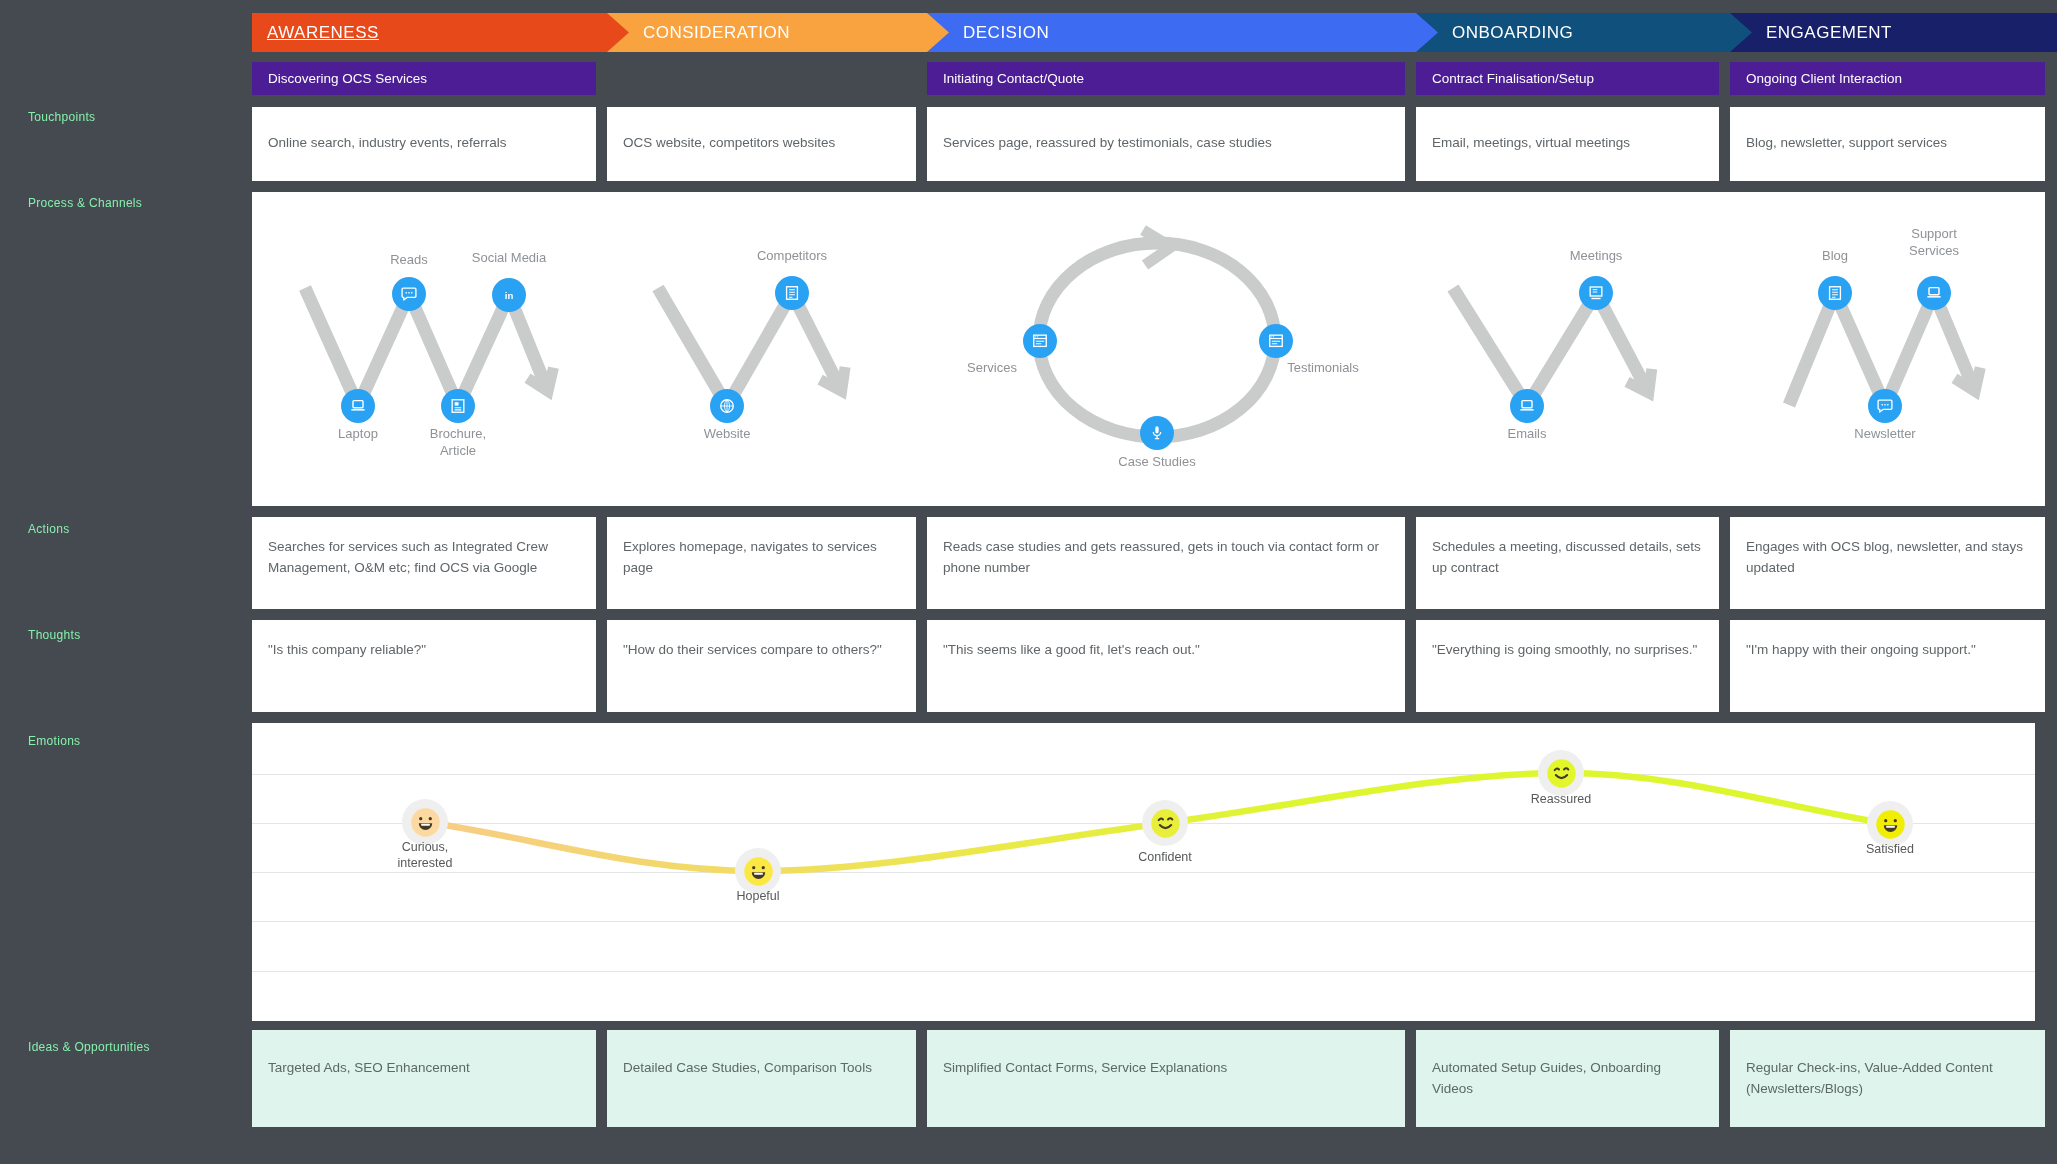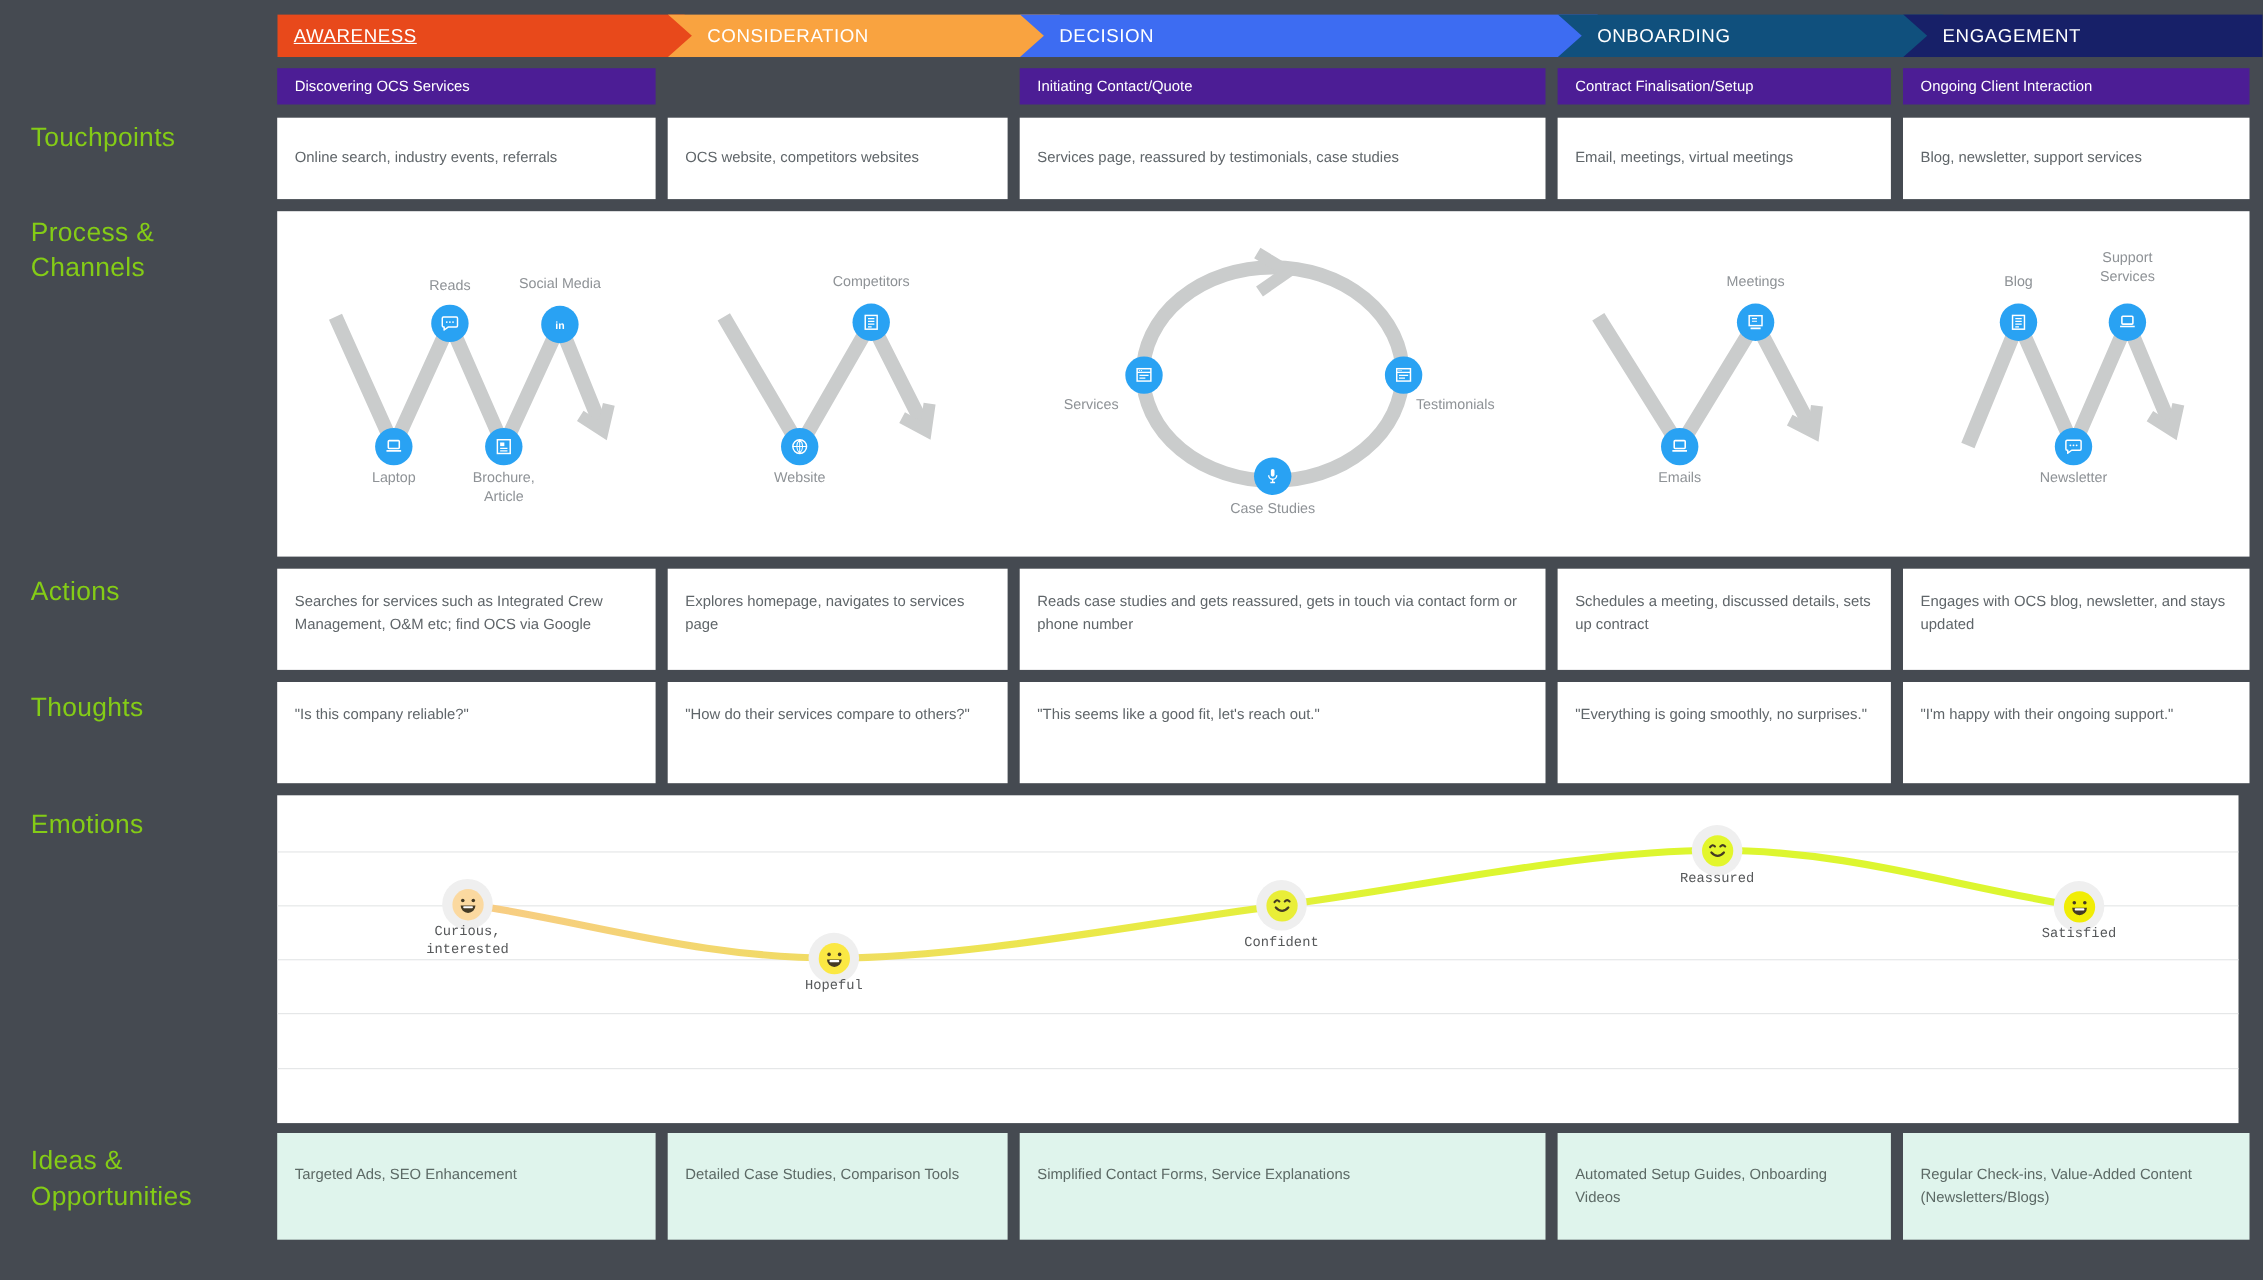--- a/index.html
+++ b/index.html
@@ -1,20 +1,20 @@
 <!DOCTYPE html>
 <html><head>
 <meta charset="utf-8">
 <style>
   html,body{margin:0;padding:0;background:#454A51;}
   .page{position:relative;width:2057px;height:1164px;background:#454A51;overflow:hidden;
         font-family:"Liberation Sans", sans-serif;}
 
   
-  .side{position:absolute;left:28px;width:150px;color:#84cc16;font-size:24px;line-height:1.32;
+  .side{position:absolute;left:28px;width:150px;color:#86efac;font-size:12px;line-height:1.32;
         letter-spacing:.3px;}
 
   
   .c0{--x:252px;--w:344px}
   .c1{--x:607px;--w:309px}
   .c2{--x:927px;--w:478px}
   .c3{--x:1416px;--w:303px}
   .c4{--x:1730px;--w:315px}
 
   
@@ -56,21 +56,21 @@
   .nlabel.wrap{white-space:normal;width:82px;}
 
   
   .emotionsp{position:absolute;left:252px;top:723px;width:1783px;height:298px;background:#fff;}
   .gline{position:absolute;left:0;width:100%;height:1px;background:#E3E5E6;}
   .emotionsp svg.curve{position:absolute;left:0;top:0;}
   .enode{position:absolute;width:46px;height:46px;border-radius:50%;background:#EFEFEF;
          transform:translate(-50%,-50%);display:flex;align-items:center;justify-content:center;}
   .enode svg{width:31px;height:31px;display:block;}
   .elabel{position:absolute;transform:translateX(-50%);text-align:center;color:#56585A;
-          font-size:12.5px;line-height:1.28;white-space:nowrap;font-family:Liberation Mono, monospace;}
+          font-size:12.5px;line-height:1.28;white-space:nowrap;}
   .elabel.wrap{white-space:normal;width:86px;}
 
   .defs-hidden{position:absolute;width:0;height:0;overflow:hidden;}
 </style>
 </head>
 <body>
 
 <svg class="defs-hidden" aria-hidden="true">
   <defs>
     <symbol id="i-laptop" viewBox="0 0 24 24">

